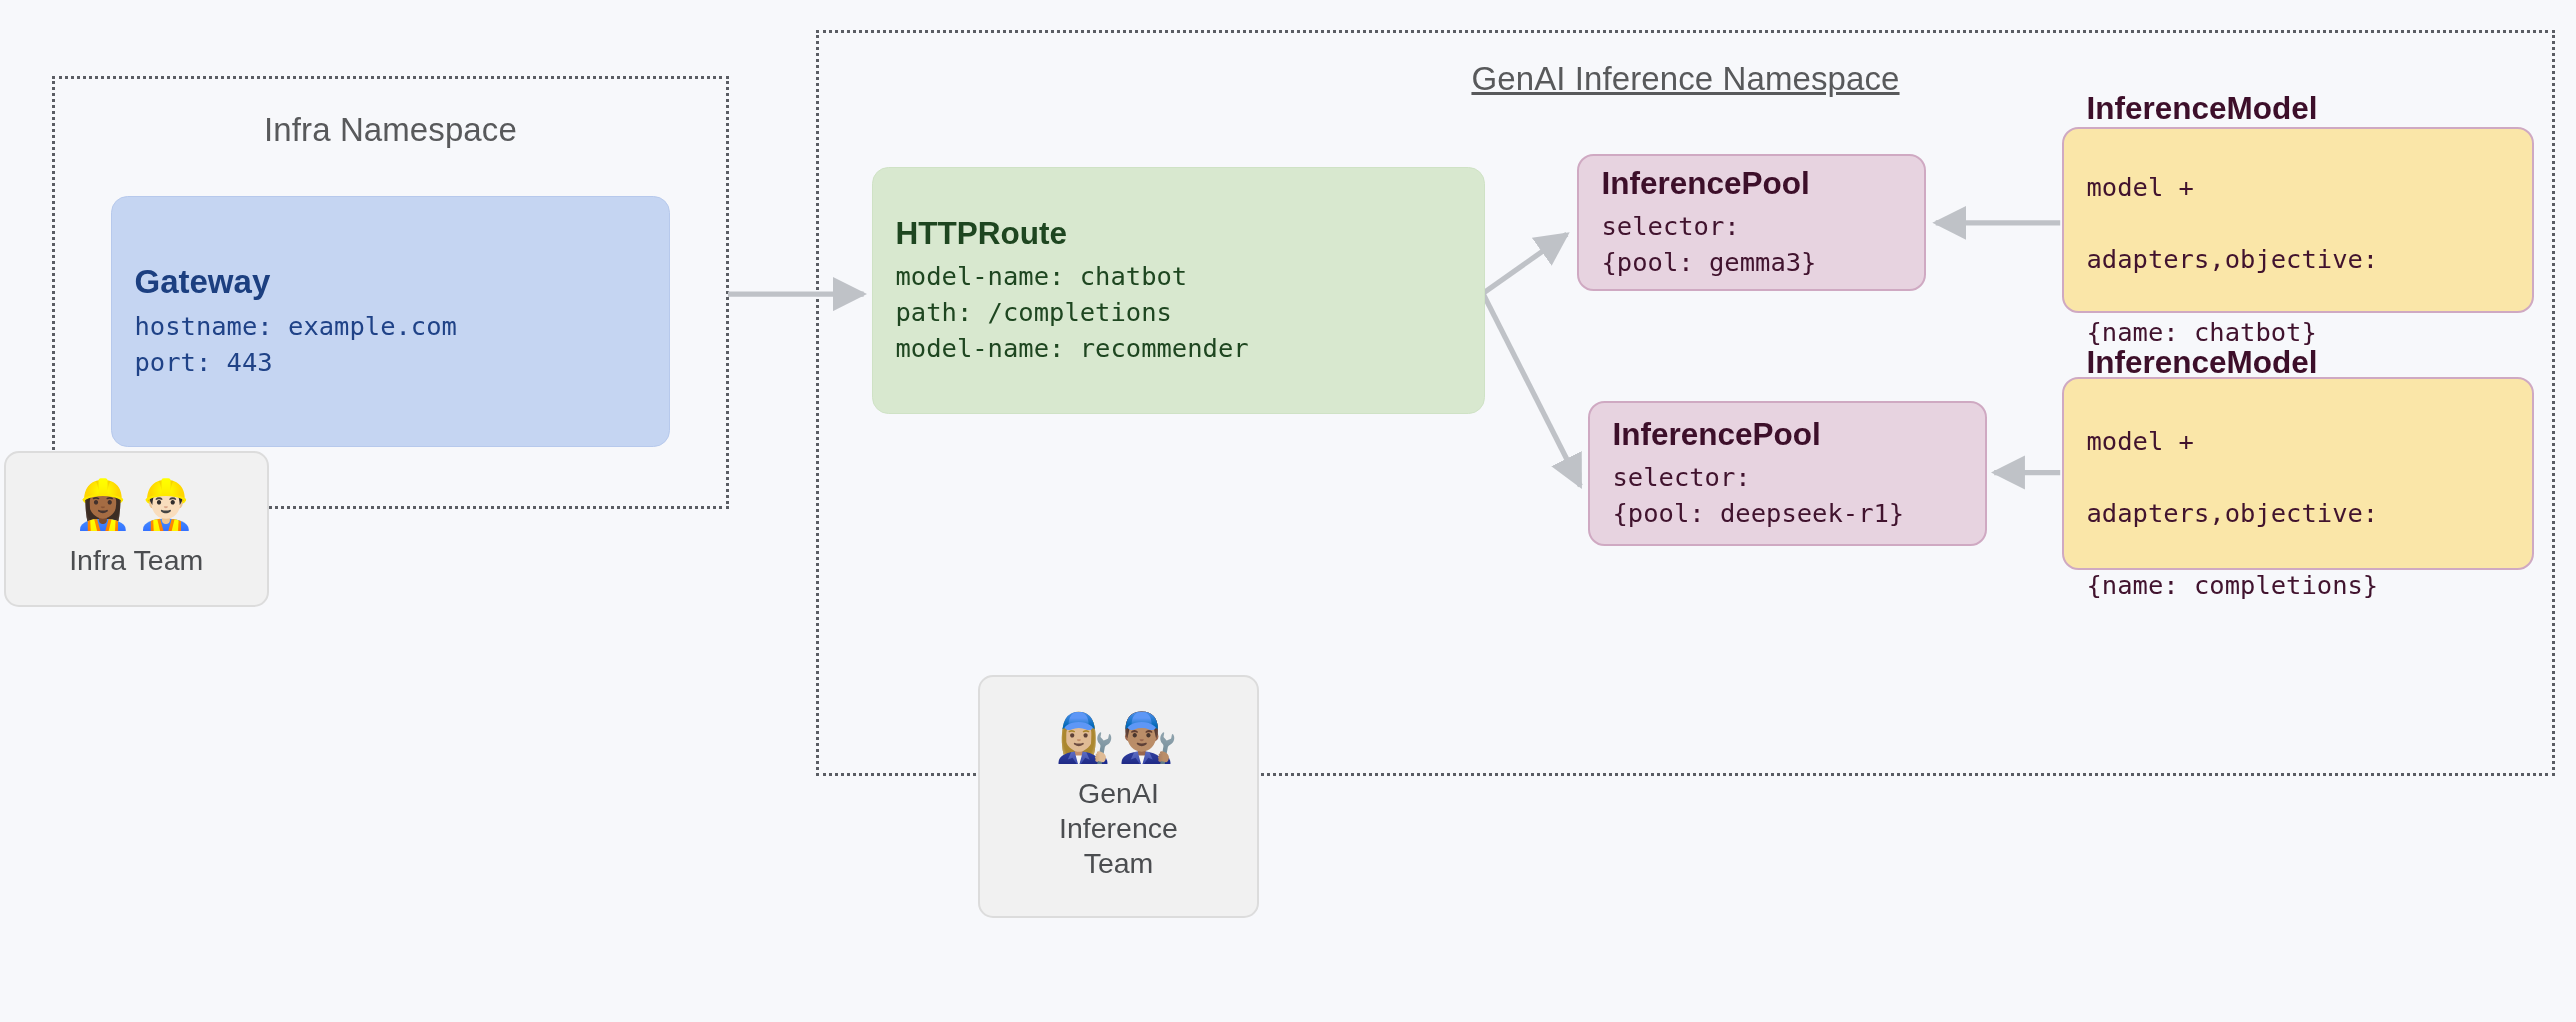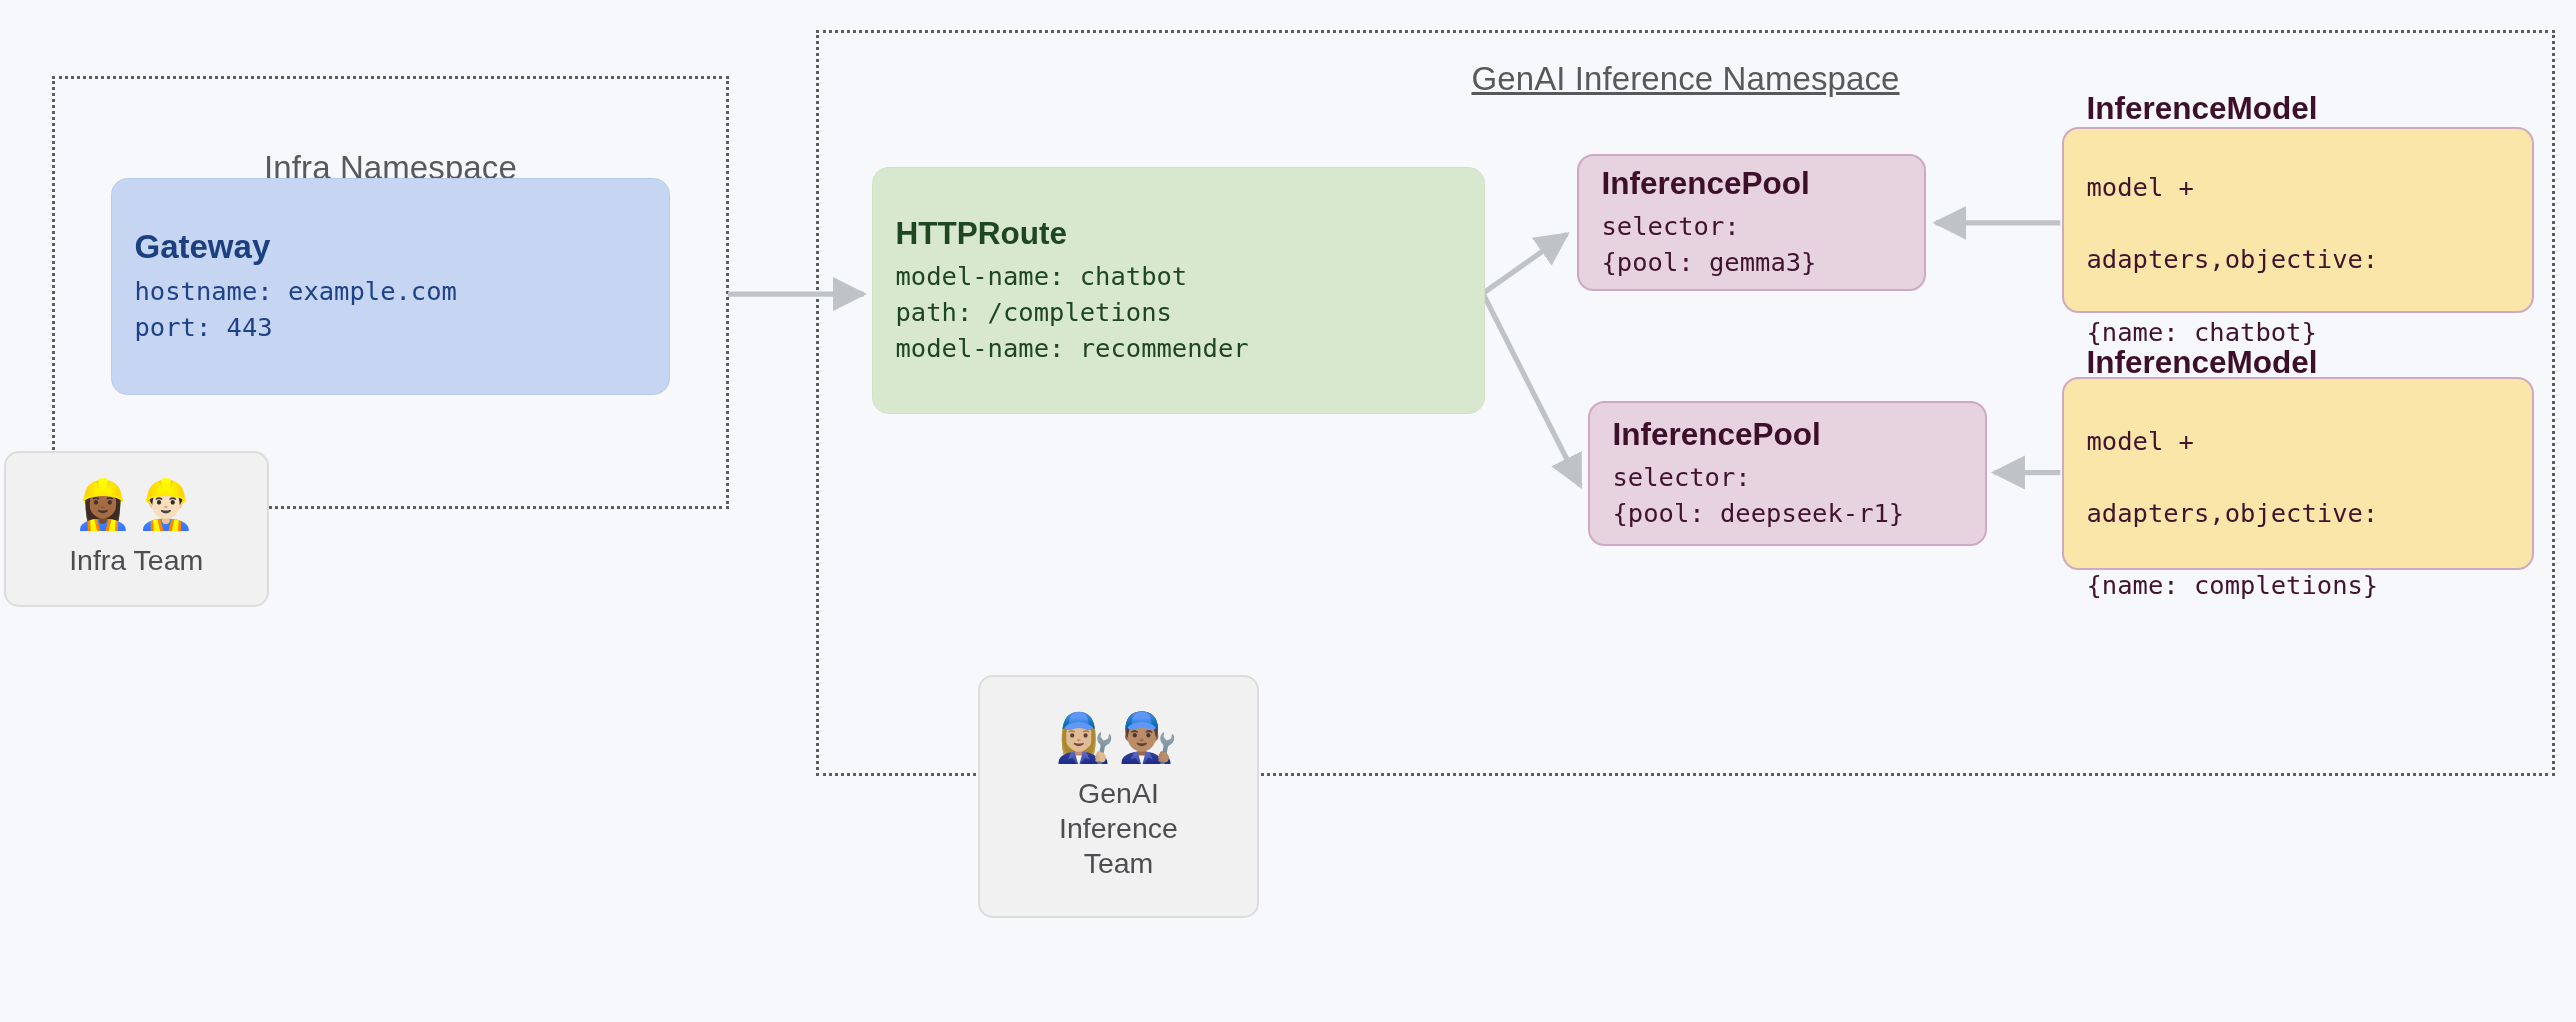--- a/index.html
+++ b/index.html
@@ -128,21 +128,21 @@
     pointer-events: none;
   }
 </style>
 </head>
 <body>
 
 <div id="canvas">
 
   <div class="namespace" style="left:52px; top:76px; width:677px; height:433px;">
   </div>
-  <div class="namespace-title" style="left:52px; width:677px; top:111px;margin-top:38px;">Infra Namespace</div>
+  <div class="namespace-title" style="left:52px; width:677px; top:111px;">Infra Namespace</div>
 
   <div class="namespace" style="left:816px; top:30px; width:1739px; height:746px;">
   </div>
   <div class="namespace-title" style="left:816px; width:1739px; top:60px;text-decoration:underline;">GenAI Inference Namespace</div>
 
   <svg id="edges" viewBox="0 0 3436 1364" xmlns="http://www.w3.org/2000/svg">
     <defs>
       <marker id="arrow-end" viewBox="0 0 10 10" refX="9" refY="5" markerWidth="6.5" markerHeight="6.5" orient="auto-start-reverse">
         <path d="M 0 0 L 10 5 L 0 10 z" fill="#bfc2c7"></path>
       </marker>
@@ -162,21 +162,21 @@
 
     <g>
       <line x1="2748" y1="297" x2="2582" y2="297" stroke="#bfc2c7" stroke-width="7" marker-end="url(#arrow-end)"></line>
     </g>
 
     <g>
       <line x1="2748" y1="630" x2="2660" y2="630" stroke="#bfc2c7" stroke-width="7" marker-end="url(#arrow-end)"></line>
     </g>
   </svg>
 
-  <div class="node gateway" style="left:111px; top:178px; width:559px; height:217px;">
+  <div class="node gateway" style="left:111px; top:196px; width:559px; height:251px;">
     <div class="node-title">Gateway</div>
     <div class="node-line">hostname: example.com</div>
     <div class="node-line">port: 443</div>
   </div>
 
   <div class="node httproute" style="left:872px; top:167px; width:613px; height:247px;">
     <div class="node-title">HTTPRoute</div>
     <div class="node-line">model-name: chatbot</div>
     <div class="node-line">path: /completions</div>
     <div class="node-line">model-name: recommender</div>

